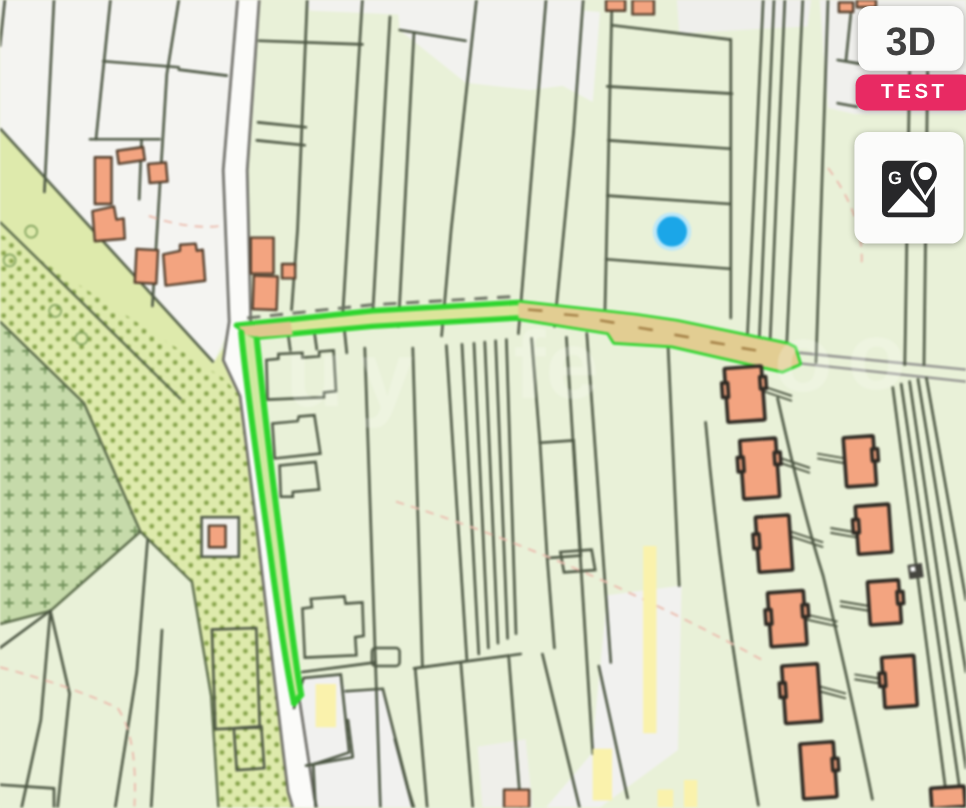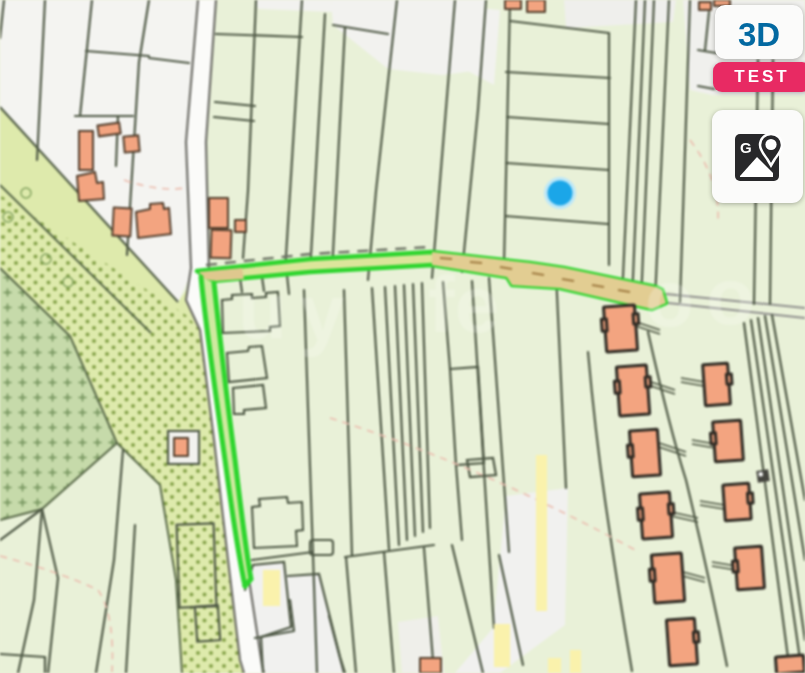--- a/index.html
+++ b/index.html
@@ -345,21 +345,21 @@
 <g fill="rgba(255,255,255,0.22)" font-family="Liberation Sans, sans-serif" font-weight="bold" font-size="80">
 <text x="238" y="338">u</text>
 <text x="300" y="340">y</text>
 <text x="428" y="332">fe</text>
 <text x="645" y="326">o</text>
 <text x="706" y="324">o</text>
 </g>
 </svg>
 <div id="controls">
 
-<div class="btn" style="left:715px;top:5px;width:88px;height:54px;border-radius:10px;display:flex;align-items:center;justify-content:center;padding-top:6px;box-sizing:border-box;color:#0369a1;font-size:33px;font-weight:bold;">3D</div>
+<div class="btn" style="left:715px;top:5px;width:88px;height:54px;border-radius:10px;display:flex;align-items:center;justify-content:center;padding-top:6px;box-sizing:border-box;color:#404040;font-size:33px;font-weight:bold;">3D</div>
 
 <div class="btn" style="left:713px;top:62px;width:98px;height:30px;border-radius:9px;background:#E82A63;display:flex;align-items:center;justify-content:center;color:#fff;font-size:17px;font-weight:bold;letter-spacing:3px;">TEST</div>
 
 <div class="btn" style="left:712px;top:110px;width:91px;height:93px;border-radius:11px;">
 <svg width="91" height="93" viewBox="0 0 91 93">
 
 <rect x="23" y="24" width="44" height="47" rx="5" fill="#28282A"></rect>
 
 <path d="M28,66 L45,47 L61,63 L61,67 L28,67 Z" fill="#FFFFFF"></path>
 

